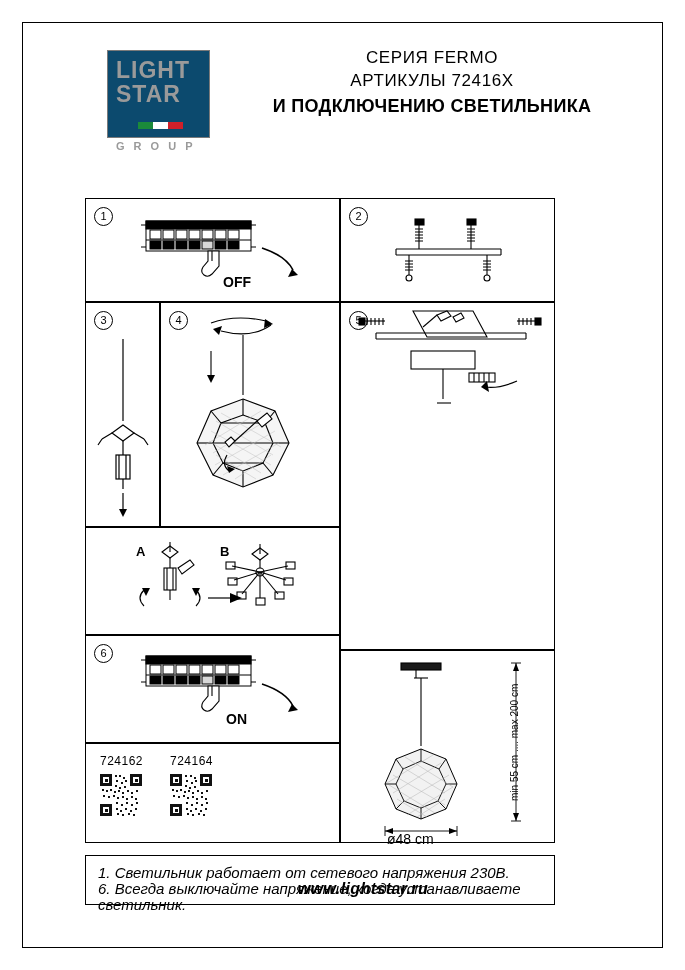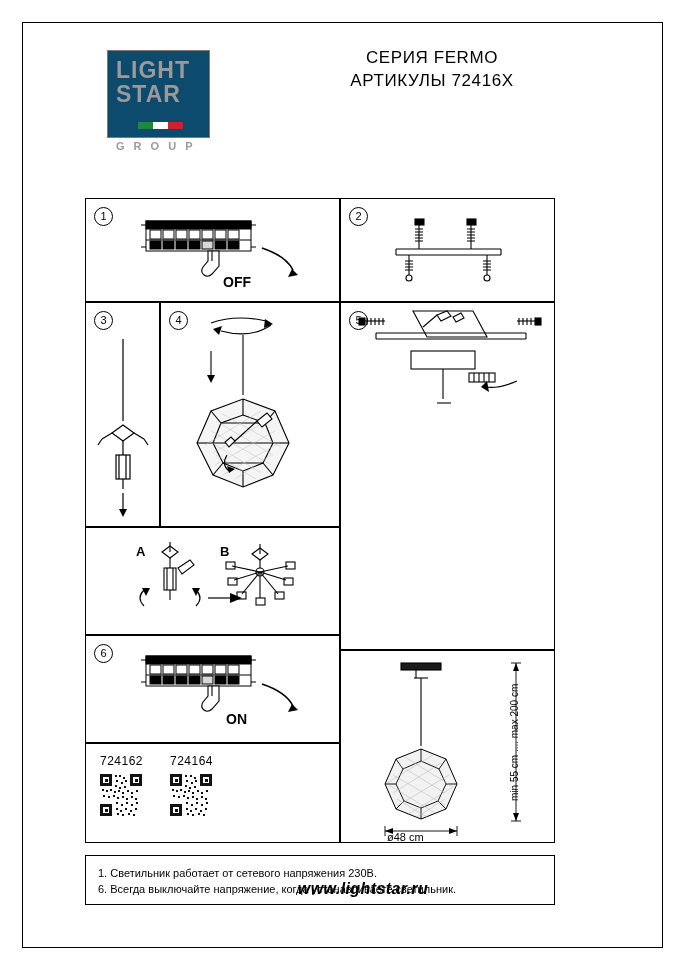--- a/index.html
+++ b/index.html
@@ -144,38 +144,39 @@
   
   .notes {
     position: absolute;
     left: 85px; top: 855px;
     width: 470px; height: 50px;
     border: 1px solid #000;
     box-sizing: border-box;
     padding: 9px 12px;
   }
   .notes div {
-    font-size: 11px;
+    font-size: 15px;
     line-height: 16px;
+    font-style: italic;
   }
 
   .website {
     position: absolute;
     left: 0; top: 880px;
     width: 682px;
     text-align: center;
     font-size: 16px;
     font-weight: bold;
     letter-spacing: 0.4px;
     font-style: italic;
   }
 
   .dimlabel {
     position: absolute;
-    font-size: 11px;
+    font-size: 14px;
   }
   .vertlabel {
     position: absolute;
     font-size: 10px;
     transform: rotate(-90deg);
     transform-origin: left top;
     white-space: nowrap;
   }
   svg { display: block; }
   .sv { position: absolute; left: 0; top: 0; }
@@ -197,20 +198,21 @@
       <div class="flag">
         <span class="g"></span>
           <span class="w"></span>
           <span class="r"></span>
       </div>
     </div>
 
     <div class="head-txt">
       <div class="series-line">СЕРИЯ FERMO</div>
       <div class="series-line">АРТИКУЛЫ 72416X</div>
+      <div class="title-line" style="margin-top:2px;">И ПОДКЛЮЧЕНИЮ СВЕТИЛЬНИКА</div>
     </div>
   </div>
 
   <div class="content">
 
     <div class="cell" id="cell1">
       <div class="stepnum" style="left:8px; top:8px;">1</div>
       <svg class="sv" width="255" height="104" viewBox="0 0 255 104">
 
         <g stroke="#000" fill="none" stroke-width="1">

